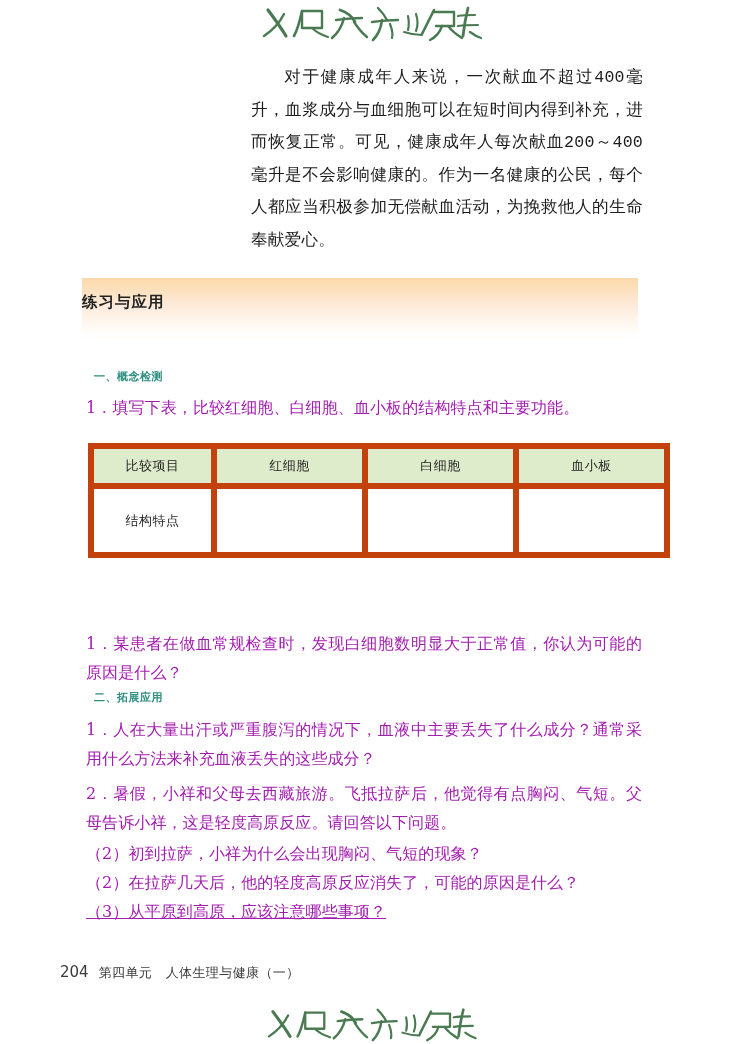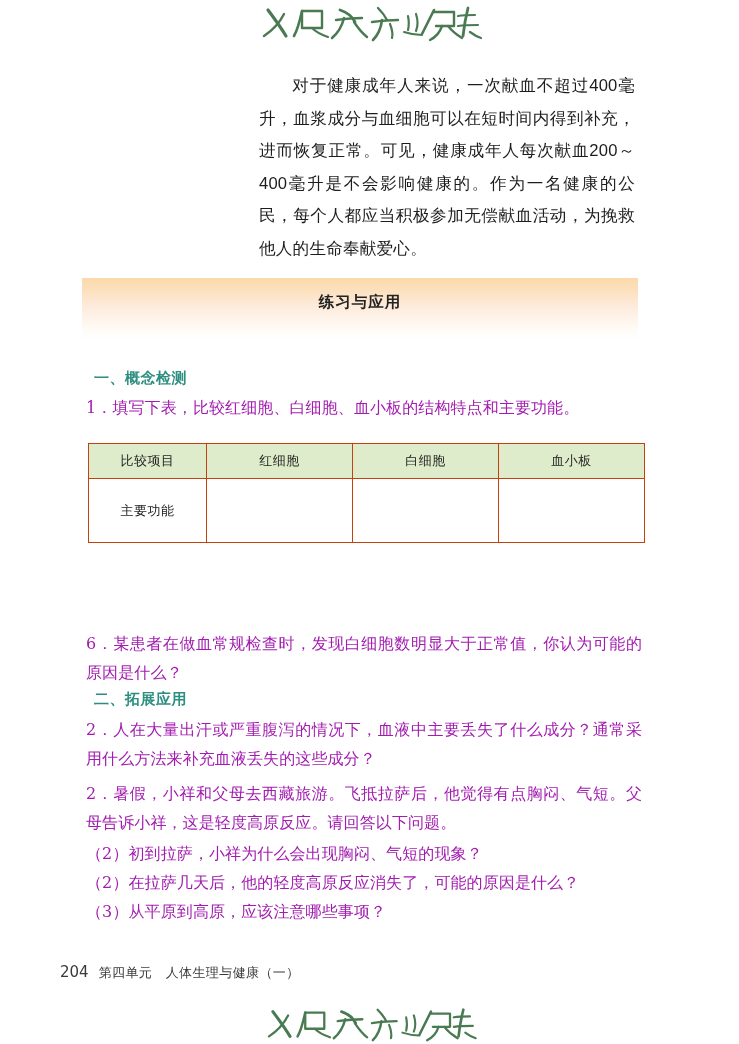--- a/index.html
+++ b/index.html
@@ -29,22 +29,22 @@
   .logo-svg { display: inline-block; }
 
   
   .lead-block {
     position: absolute;
     left: 251px;
     top: 62px;
     width: 392px;
   }
   .lead-block p {
-    margin: 8px;
-    font-family: Liberation Sans, sans-serif;
+    margin: 0;
+    font-family: Liberation Mono, monospace;
     font-size: 16.6px;
     line-height: 32.6px;
     text-align: justify;
     text-justify: inter-ideograph;
     text-indent: 2em;
     color: #1d1d1d;
     letter-spacing: 0.2px;
   }
 
   
@@ -60,34 +60,33 @@
                 #fdeada 44%,
                 #fef5ec 68%,
                 #fffcf8 87%,
                 #ffffff 100%);
   }
   .banner-title {
     position: absolute;
     left: 0;
     top: 14px;
     width: 556px;
-    text-align: center;
     font-family: "DejaVu Sans", "Liberation Sans", sans-serif;
     font-size: 15.5px;
     font-weight: bold;
     color: #232323;
     letter-spacing: 1px;
   }
 
   
   .sub-heading {
     position: absolute;
     left: 94px;
     font-family: "DejaVu Sans", "Liberation Sans", sans-serif;
-    font-size: 15px;
+    font-size: 11px;
     font-weight: bold;
     color: #2e8f80;
     letter-spacing: 0.5px;
     white-space: nowrap;
   }
   .sh-1 { top: 369px; }
   .sh-2 { top: 690px; }
 
   
   .q {
@@ -103,35 +102,35 @@
     text-justify: inter-ideograph;
     letter-spacing: 0.1px;
   }
 
   .q-a1  { top: 393px; }
   .q-a2  { top: 629px; }
   .q-b1  { top: 715px; }
   .q-b2  { top: 773px; margin-top: 6px; }
   .q-b2a { top: 839px; }
   .q-b2b { top: 868px; }
-  .q-b2c { top: 897px; }
+  .q-b2c { top: 897px; text-decoration: underline; }
 
   
   .cmp-table {
     position: absolute;
     left: 88px;
     top: 443px;
     width: 552px;
     border-collapse: collapse;
     table-layout: fixed;
     font-family: "DejaVu Sans", "Liberation Sans", sans-serif;
   }
   .cmp-table th,
   .cmp-table td {
-    border: 1px solid #c2410c;
+    border: 6px solid #c2410c;
     padding: 0;
     font-weight: normal;
     font-size: 13px;
     color: #1f1f1f;
     vertical-align: middle;
   }
   .cmp-table thead th {
     background: #dfeccb;
     height: 34px;
     text-align: center;
@@ -216,33 +215,33 @@
   <thead>
     <tr>
       <th class="col-item">比较项目</th>
       <th class="col-data">红细胞</th>
       <th class="col-data">白细胞</th>
       <th class="col-data">血小板</th>
     </tr>
   </thead>
   <tbody>
     <tr>
-      <td class="rowhead">主要功能</td>
+      <td class="rowhead">结构特点</td>
       <td></td>
       <td></td>
       <td></td>
     </tr>
   </tbody>
 </table>
 
-<p class="q q-a2">6．某患者在做血常规检查时，发现白细胞数明显大于正常值，你认为可能的原因是什么？</p>
+<p class="q q-a2">1．某患者在做血常规检查时，发现白细胞数明显大于正常值，你认为可能的原因是什么？</p>
 
 <div class="sub-heading sh-2">二、拓展应用</div>
 
-<p class="q q-b1">2．人在大量出汗或严重腹泻的情况下，血液中主要丢失了什么成分？通常采用什么方法来补充血液丢失的这些成分？</p>
+<p class="q q-b1">1．人在大量出汗或严重腹泻的情况下，血液中主要丢失了什么成分？通常采用什么方法来补充血液丢失的这些成分？</p>
 
 <p class="q q-b2">2．暑假，小祥和父母去西藏旅游。飞抵拉萨后，他觉得有点胸闷、气短。父母告诉小祥，这是轻度高原反应。请回答以下问题。</p>
 
 <p class="q q-b2a">（2）初到拉萨，小祥为什么会出现胸闷、气短的现象？</p>
 
 <p class="q q-b2b">（2）在拉萨几天后，他的轻度高原反应消失了，可能的原因是什么？</p>
 
 <p class="q q-b2c">（3）从平原到高原，应该注意哪些事项？</p>
 
 <div class="footer">

